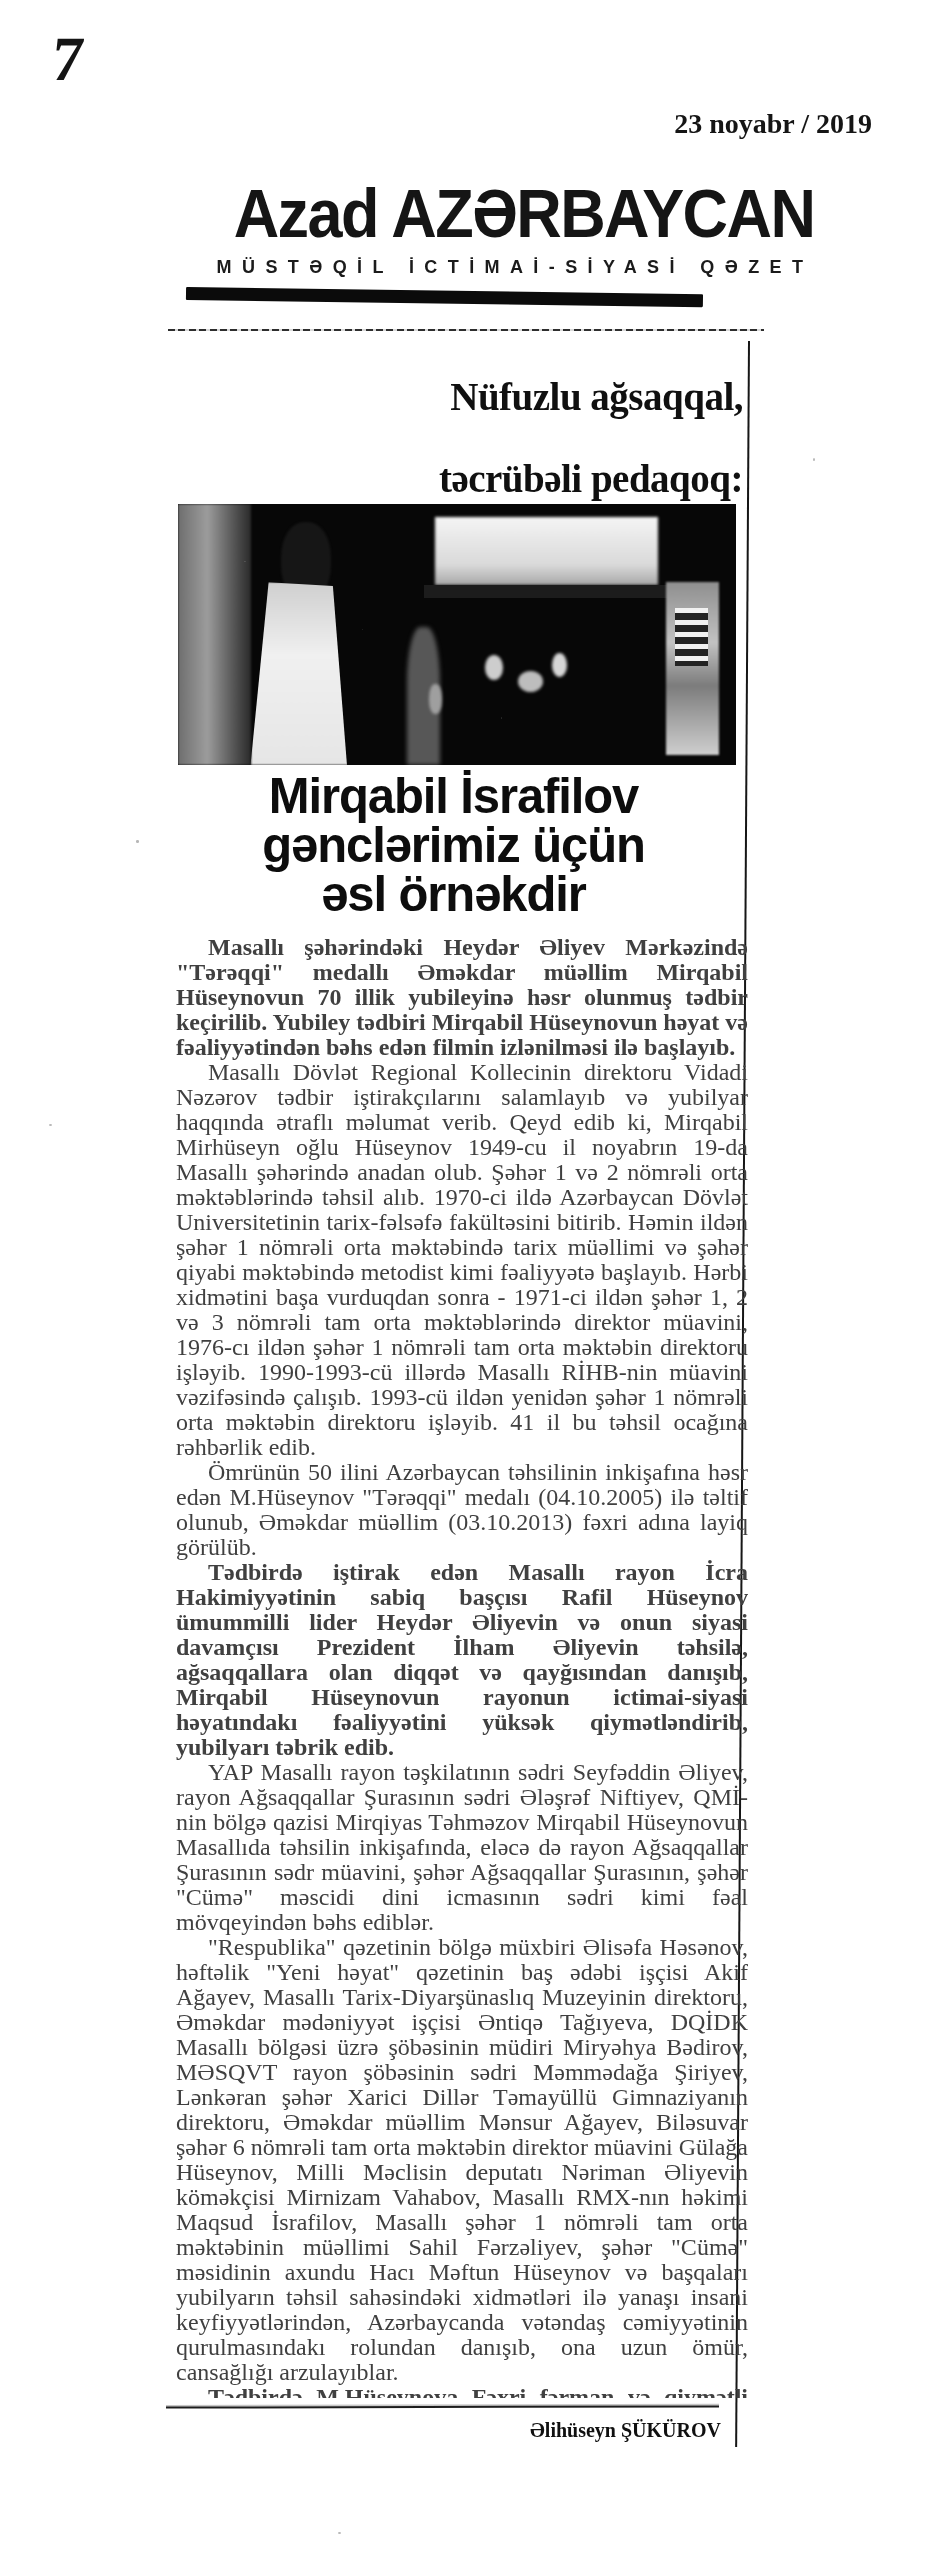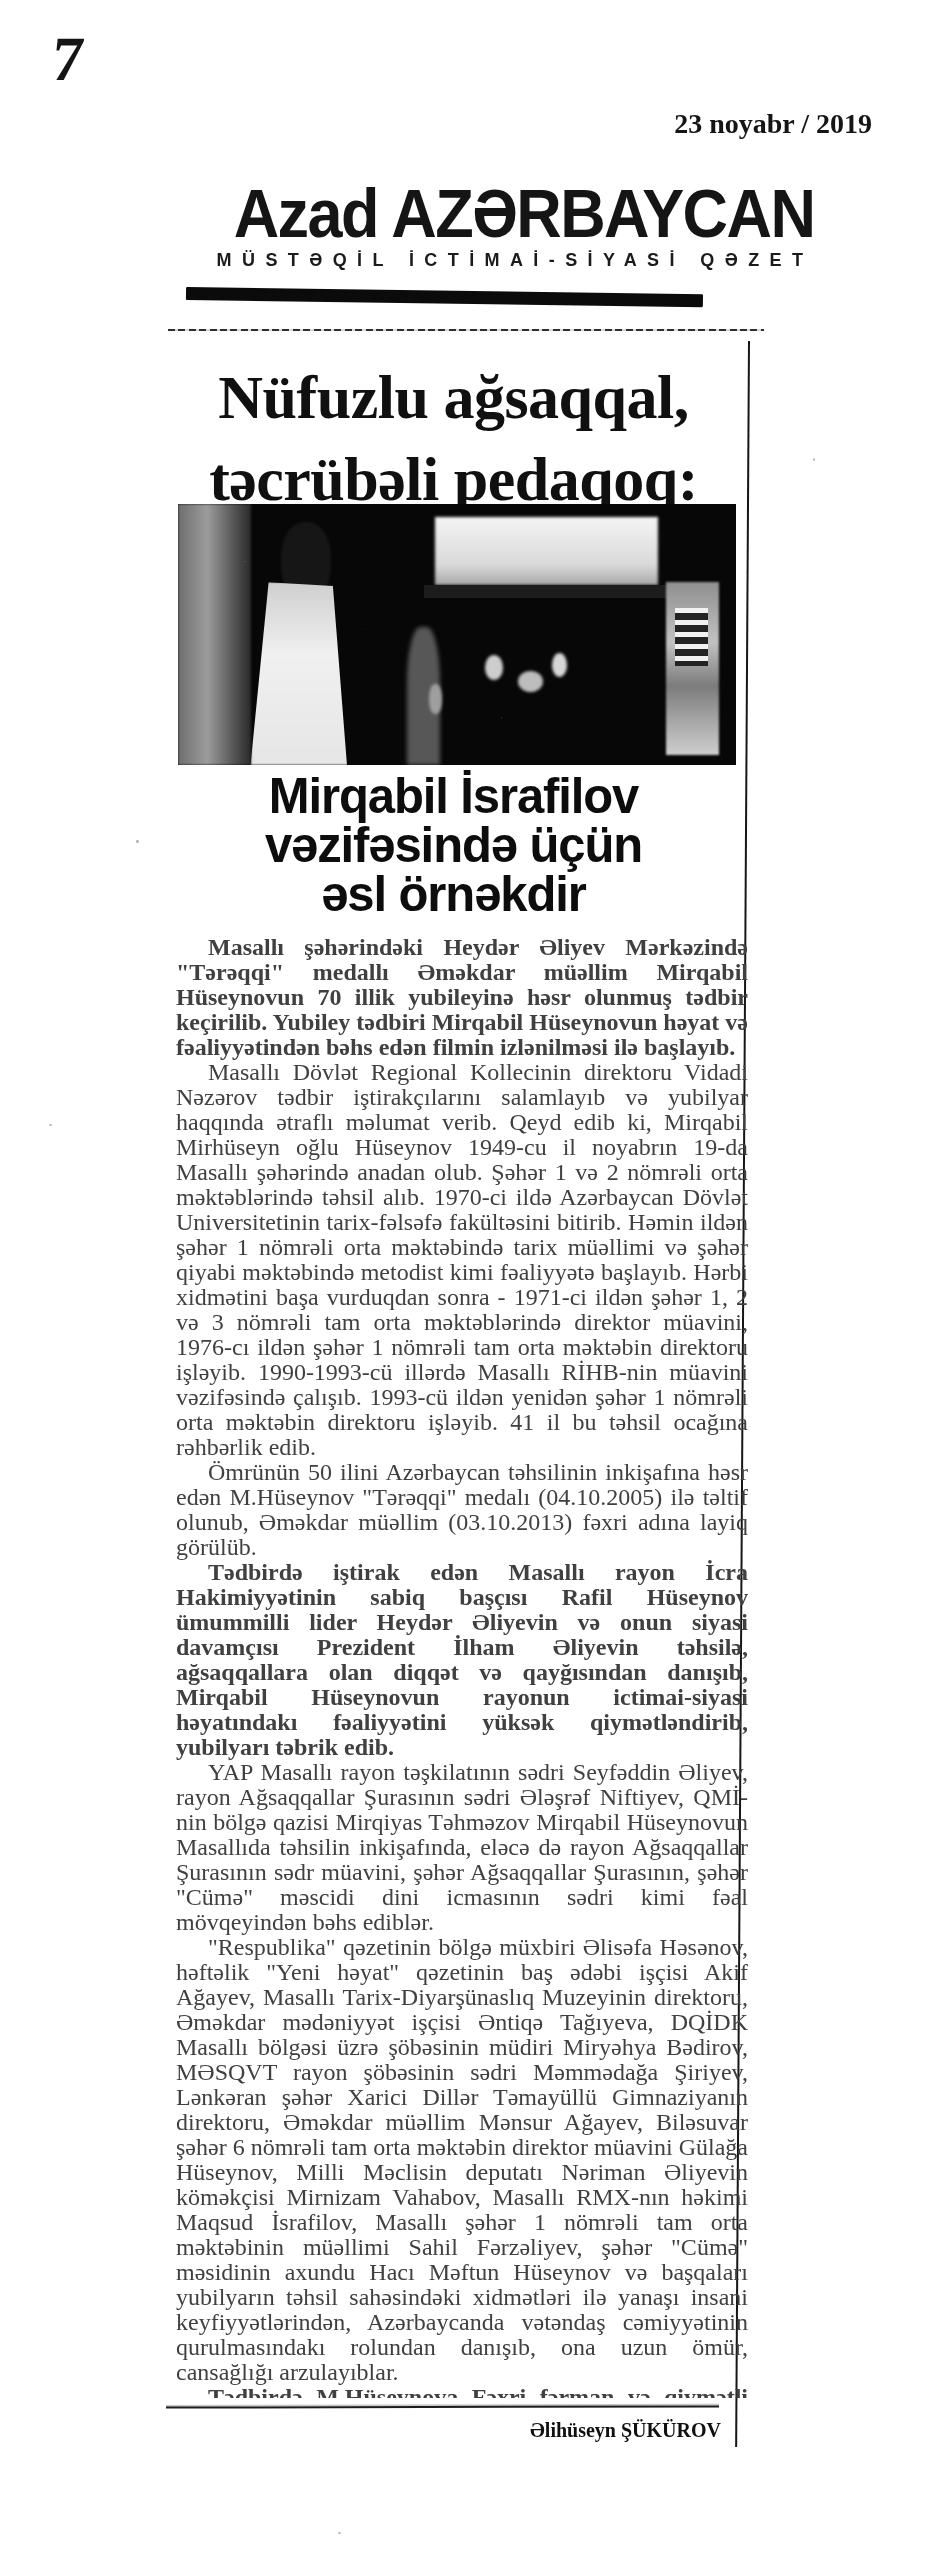--- a/index.html
+++ b/index.html
@@ -16,39 +16,39 @@
     position:absolute;right:58px;top:108px;font-size:28px;font-weight:bold;
     white-space:nowrap;
   }
   .masthead-title{
     position:absolute;left:210px;top:180px;width:628px;text-align:center;
     font-family:"Liberation Sans","DejaVu Sans",sans-serif;font-weight:bold;
     font-size:63px;letter-spacing:-1.6px;line-height:1;white-space:nowrap;
     transform:scaleY(1.08);transform-origin:top center;
   }
   .masthead-subtitle{
-    position:absolute;left:201px;top:250px;width:628px;text-align:center;
+    position:absolute;left:201px;top:257px;width:628px;text-align:center;
     font-family:"Liberation Sans","DejaVu Sans",sans-serif;font-weight:bold;
     font-size:18px;letter-spacing:10.4px;white-space:nowrap;color:#1b1b1b;
   }
   .masthead-rule{
     position:absolute;left:186px;top:287px;width:517px;height:13px;background:#0b0b0b;
     transform:rotate(0.8deg);transform-origin:left center;border-radius:1.1px;
   }
   .article-top-rule{
     position:absolute;left:168px;top:329px;width:596px;height:2.2px;
     background:repeating-linear-gradient(90deg,#2e2e2e 0 7px,rgba(46,46,46,.18) 7px 10.4px);
   }
   .article-vertical-rule{
     position:absolute;left:748px;top:341px;width:2.2px;height:2106px;background:#161616;
     transform:rotate(0.35deg);transform-origin:top center;
   }
   .headline{
-    position:absolute;left:164px;top:356px;width:579px;margin:0;text-align:center;
-    font-weight:bold;font-size:62px;line-height:82px;letter-spacing:-0.5px;color:#101010;
+    position:absolute;left:164px;top:356px;width:579px;margin:0;text-align:right;
+    font-weight:bold;font-size:39px;line-height:82px;letter-spacing:-0.5px;color:#101010;
   }
   .headline span{display:block;}
   .photo{
     position:absolute;left:178px;top:504px;width:558px;height:261px;
     background:#070707;overflow:hidden;
   }
   .ph{position:absolute;}
   .ph-left-wall{left:0;top:0;width:13%;height:100%;
     background:linear-gradient(90deg,#6e6e6e,#9c9c9c 40%,#585858 75%,#2a2a2a);
     filter:blur(1.1px);}
@@ -132,21 +132,21 @@
     <div class="ph ph-blob2"></div>
     <div class="ph ph-blob3"></div>
     <div class="ph ph-blob4"></div>
     <div class="ph ph-right-panel"></div>
     <div class="ph ph-right-dashes"></div>
     <div class="ph ph-grain"></div>
   </div>
 
   <h2 class="subheadline">
     <span>Mirqabil İsrafilov</span>
-    <span>vəzifəsində üçün</span>
+    <span>gənclərimiz üçün</span>
     <span>əsl örnəkdir</span>
   </h2>
 
   <div class="body-text">
     <p class="para bold">Masallı şəhərindəki Heydər Əliyev Mərkəzində "Tərəqqi" medallı Əməkdar müəllim Mirqabil Hüseynovun 70 illik yubileyinə həsr olunmuş tədbir keçirilib. Yubiley tədbiri Mirqabil Hüseynovun həyat və fəaliyyətindən bəhs edən filmin izlənilməsi ilə başlayıb.</p>
     <p class="para">Masallı Dövlət Regional Kollecinin direktoru Vidadi Nəzərov tədbir iştirakçılarını salamlayıb və yubilyar haqqında ətraflı məlumat verib. Qeyd edib ki, Mirqabil Mirhüseyn oğlu Hüseynov 1949-cu il noyabrın 19-da Masallı şəhərində anadan olub. Şəhər 1 və 2 nömrəli orta məktəblərində təhsil alıb. 1970-ci ildə Azərbaycan Dövlət Universitetinin tarix-fəlsəfə fakültəsini bitirib. Həmin ildən şəhər 1 nömrəli orta məktəbində tarix müəllimi və şəhər qiyabi məktəbində metodist kimi fəaliyyətə başlayıb. Hərbi xidmətini başa vurduqdan sonra - 1971-ci ildən şəhər 1, 2 və 3 nömrəli tam orta məktəblərində direktor müavini, 1976-cı ildən şəhər 1 nömrəli tam orta məktəbin direktoru işləyib. 1990-1993-cü illərdə Masallı RİHB-nin müavini vəzifəsində çalışıb. 1993-cü ildən yenidən şəhər 1 nömrəli orta məktəbin direktoru işləyib. 41 il bu təhsil ocağına rəhbərlik edib.</p>
     <p class="para">Ömrünün 50 ilini Azərbaycan təhsilinin inkişafına həsr edən M.Hüseynov "Tərəqqi" medalı (04.10.2005) ilə təltif olunub, Əməkdar müəllim (03.10.2013) fəxri adına layiq görülüb.</p>
     <p class="para bold">Tədbirdə iştirak edən Masallı rayon İcra Hakimiyyətinin sabiq başçısı Rafil Hüseynov ümummilli lider Heydər Əliyevin və onun siyasi davamçısı Prezident İlham Əliyevin təhsilə, ağsaqqallara olan diqqət və qayğısından danışıb, Mirqabil Hüseynovun rayonun ictimai-siyasi həyatındakı fəaliyyətini yüksək qiymətləndirib, yubilyarı təbrik edib.</p>
     <p class="para">YAP Masallı rayon təşkilatının sədri Seyfəddin Əliyev, rayon Ağsaqqallar Şurasının sədri Ələşrəf Niftiyev, QMİ-nin bölgə qazisi Mirqiyas Təhməzov Mirqabil Hüseynovun Masallıda təhsilin inkişafında, eləcə də rayon Ağsaqqallar Şurasının sədr müavini, şəhər Ağsaqqallar Şurasının, şəhər "Cümə" məscidi dini icmasının sədri kimi fəal mövqeyindən bəhs ediblər.</p>
     <p class="para">"Respublika" qəzetinin bölgə müxbiri Əlisəfa Həsənov, həftəlik "Yeni həyat" qəzetinin baş ədəbi işçisi Akif Ağayev, Masallı Tarix-Diyarşünaslıq Muzeyinin direktoru, Əməkdar mədəniyyət işçisi Əntiqə Tağıyeva, DQİDK Masallı bölgəsi üzrə şöbəsinin müdiri Miryəhya Bədirov, MƏSQVT rayon şöbəsinin sədri Məmmədağa Şiriyev, Lənkəran şəhər Xarici Dillər Təmayüllü Gimnaziyanın direktoru, Əməkdar müəllim Mənsur Ağayev, Biləsuvar şəhər 6 nömrəli tam orta məktəbin direktor müavini Gülağa Hüseynov, Milli Məclisin deputatı Nəriman Əliyevin köməkçisi Mirnizam Vahabov, Masallı RMX-nın həkimi Maqsud İsrafilov, Masallı şəhər 1 nömrəli tam orta məktəbinin müəllimi Sahil Fərzəliyev, şəhər "Cümə" məsidinin axundu Hacı Məftun Hüseynov və başqaları yubilyarın təhsil sahəsindəki xidmətləri ilə yanaşı insani keyfiyyətlərindən, Azərbaycanda vətəndaş cəmiyyətinin qurulmasındakı rolundan danışıb, ona uzun ömür, cansağlığı arzulayıblar.</p>

